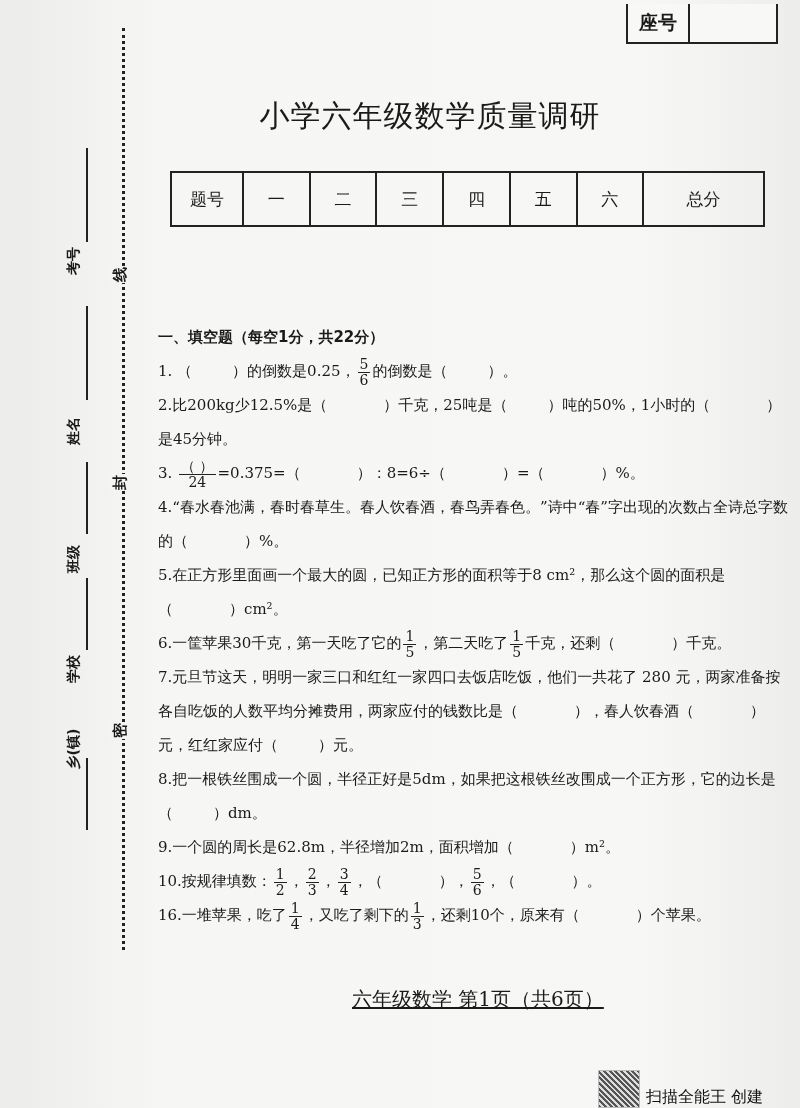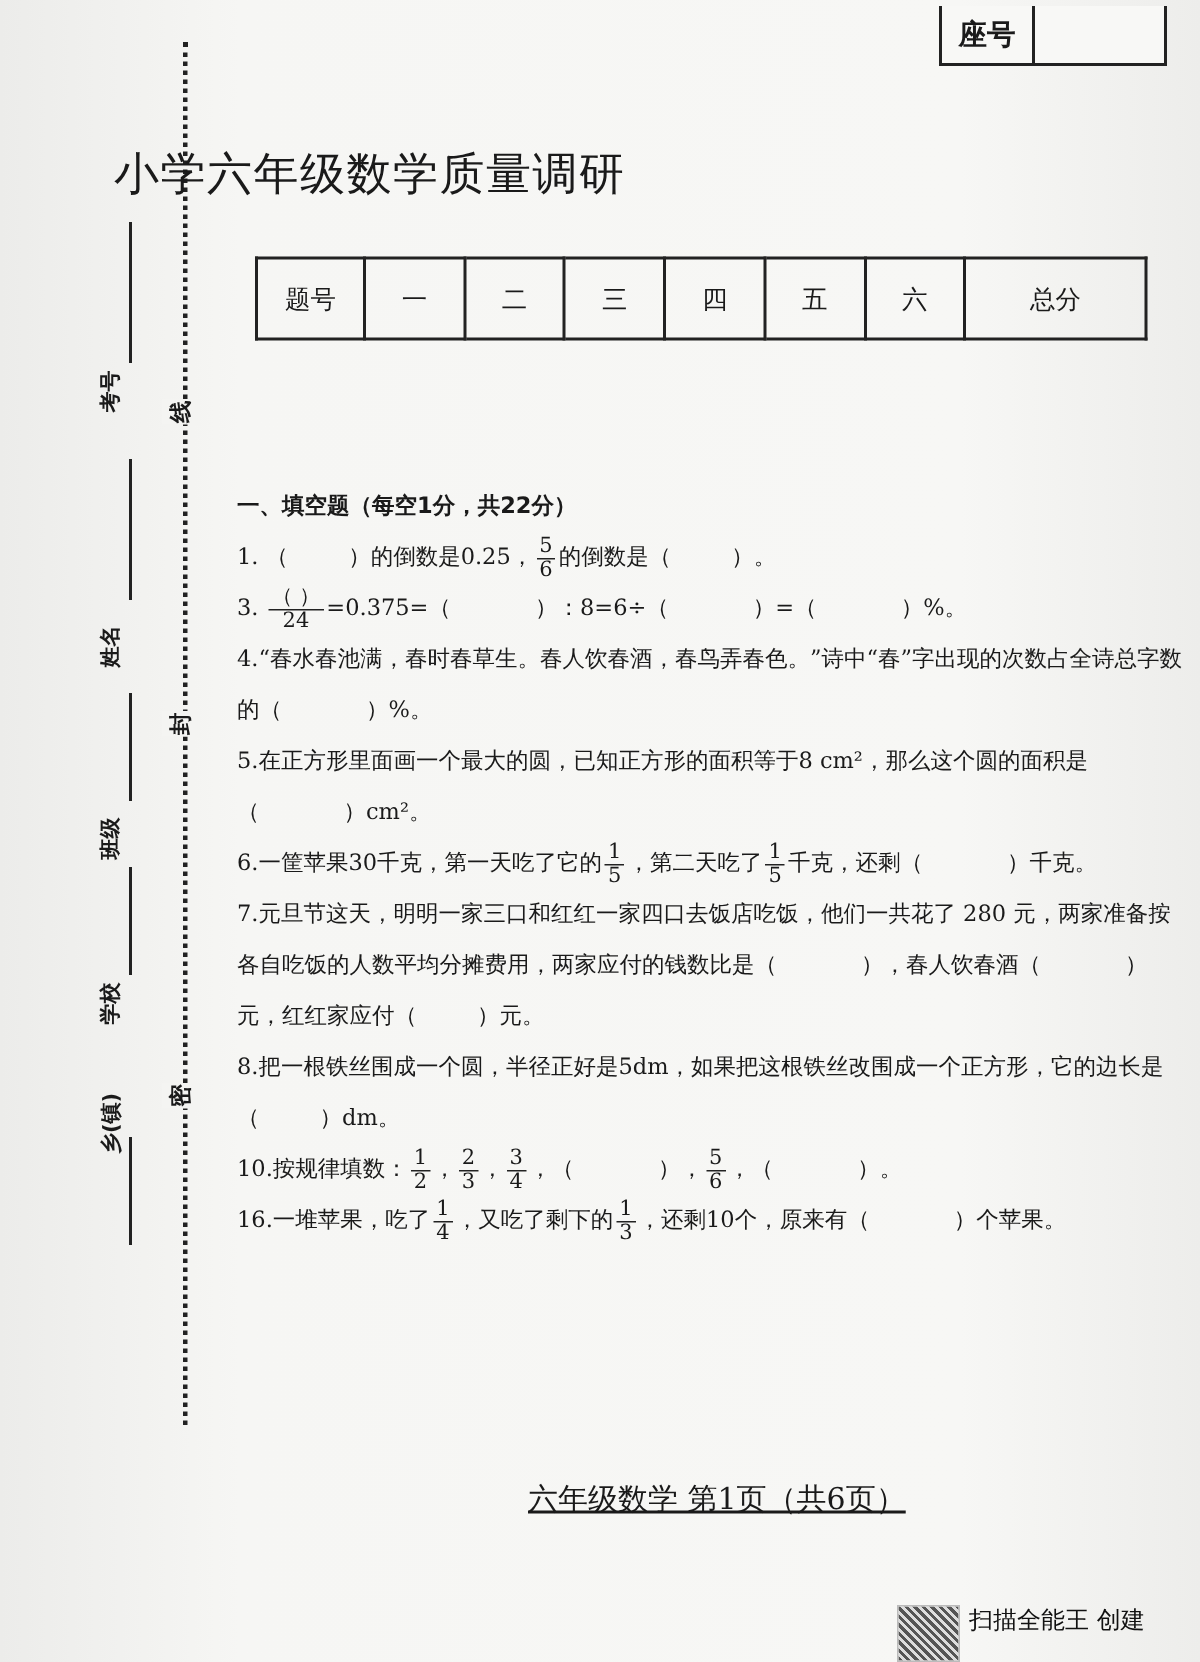--- a/index.html
+++ b/index.html
@@ -14,38 +14,38 @@
         font-family:Liberation Serif, serif;font-size:19px;font-weight:bold;}
   .seat .val{flex:1;}
   
   .dotline{position:absolute;left:122px;top:28px;width:0;height:922px;border-left:3px dotted #222;}
   .bindword{position:absolute;left:112px;font-family:"DejaVu Sans",sans-serif;font-weight:bold;font-size:15px;
         background:#f4f4f2;padding:3px 1px;transform:rotate(-90deg);}
   .sidefield{position:absolute;left:60px;font-family:"DejaVu Sans",sans-serif;font-weight:bold;font-size:14px;
         transform:rotate(-90deg);transform-origin:center;white-space:nowrap;}
   .sideline{position:absolute;left:86px;width:0;border-left:2px solid #222;}
   
-  .title{position:absolute;left:0;width:784px;top:96px;text-align:left;padding-left:76px;box-sizing:border-box;
+  .title{position:absolute;left:0;width:784px;top:96px;text-align:center;padding-left:76px;box-sizing:border-box;
          font-family:"DejaVu Sans",sans-serif;font-size:30px;letter-spacing:1px;}
   
   table.score{position:absolute;left:170px;top:171px;width:595px;border-collapse:collapse;
               font-family:Liberation Sans, sans-serif;font-size:17px;}
   table.score td{border:2px solid #222;height:50px;text-align:center;}
   table.score td.first{width:68px;}
   
   .qs{position:absolute;left:158px;top:296px;width:632px;font-size:15px;line-height:34px;margin-top:24px;}
   .sec{font-family:"DejaVu Sans",sans-serif;font-weight:bold;font-size:15px;margin-bottom:0;}
   .q{margin:0;}
   .frac{display:inline-flex;flex-direction:column;align-items:center;vertical-align:middle;line-height:15px;
         font-size:14px;margin:0 2px;}
   .frac .n{border-bottom:1.5px solid #222;padding:0 2px;}
   .blank{display:inline-block;width:56px;}
   .blank.s{width:40px;}
   .footer{position:absolute;left:352px;top:986px;font-size:20px;text-decoration:underline;}
-  .scan{position:absolute;left:598px;top:1070px;display:flex;align-items:flex-start;gap:6px;}
+  .scan{position:absolute;left:598px;top:1070px;display:flex;align-items:flex-end;gap:6px;}
   .qr{width:40px;height:36px;background:repeating-linear-gradient(45deg,#555 0 2px,#ddd 2px 4px);border:1px solid #bbb;}
   .scantext{font-family:"DejaVu Sans",sans-serif;font-size:16px;color:#111;}
 </style>
 </head>
 <body>
 
 <div class="page">
 
   <div class="seat">
     <div class="lbl">座号</div>
@@ -89,20 +89,23 @@
     <div class="sec">一、填空题（每空1分，共22分）</div>
 
     <p class="q">
       <span>1.</span>
       <span>（</span><span class="blank s"></span><span>）的倒数是0.25，</span><span class="frac">
           <span class="n">5</span>
           <span>6</span>
         </span><span>的倒数是（</span><span class="blank s"></span><span>）。</span>
     </p>
 
+    <p class="q">
+      <span>2.</span><span>比200kg少12.5%是（</span><span class="blank"></span><span>）千克，25吨是（</span><span class="blank s"></span><span>）吨的50%，1小时的（</span><span class="blank"></span><span>）是45分钟。</span>
+    </p>
 
     <p class="q">
       <span>3.</span>
       <span class="frac">
           <span class="n">（ ）</span>
           <span>24</span>
         </span><span>=0.375=（</span><span class="blank"></span><span>）：8=6÷（</span><span class="blank"></span><span>）=（</span><span class="blank"></span><span>）%。</span>
     </p>
 
     <p class="q">
@@ -124,20 +127,23 @@
     </p>
 
     <p class="q">
       <span>7.</span><span>元旦节这天，明明一家三口和红红一家四口去饭店吃饭，他们一共花了 280 元，两家准备按各自吃饭的人数平均分摊费用，两家应付的钱数比是（</span><span class="blank"></span><span>），春人饮春酒（</span><span class="blank"></span><span>）元，红红家应付（</span><span class="blank s"></span><span>）元。</span>
     </p>
 
     <p class="q">
       <span>8.</span><span>把一根铁丝围成一个圆，半径正好是5dm，如果把这根铁丝改围成一个正方形，它的边长是</span><br><span>（</span><span class="blank s"></span><span>）dm。</span>
     </p>
 
+    <p class="q">
+      <span>9.</span><span>一个圆的周长是62.8m，半径增加2m，面积增加（</span><span class="blank"></span><span>）m²。</span>
+    </p>
 
     <p class="q">
       <span>10.</span><span>按规律填数：</span><span class="frac">
           <span class="n">1</span>
           <span>2</span>
         </span>，<span class="frac">
           <span class="n">2</span>
           <span>3</span>
         </span>，<span class="frac">
           <span class="n">3</span>

